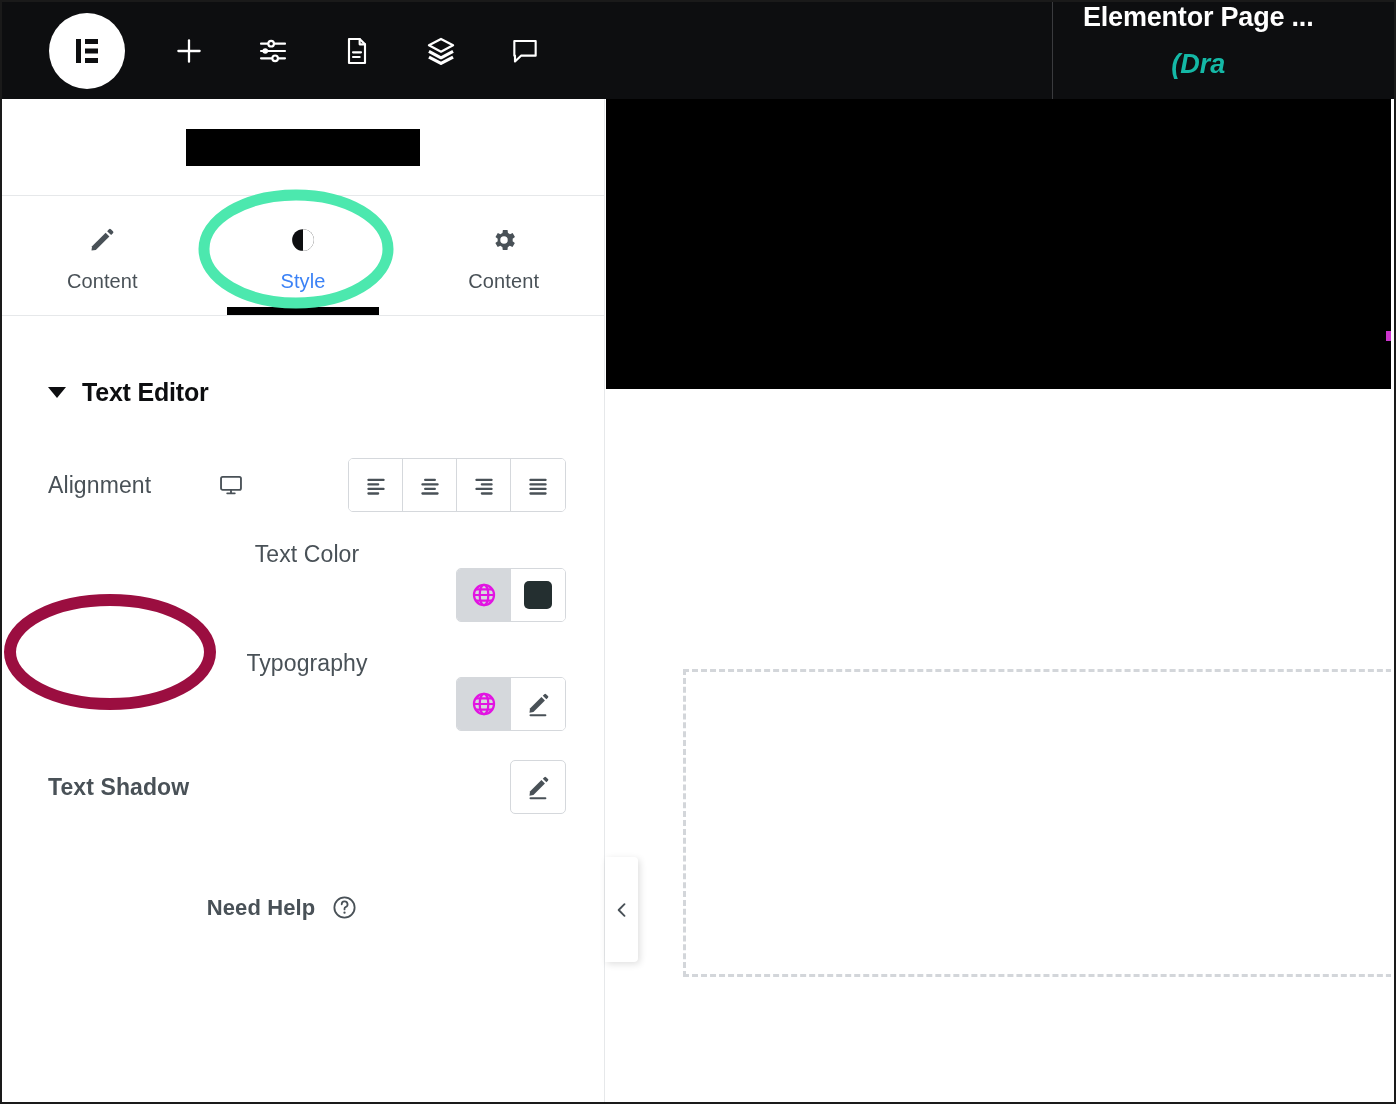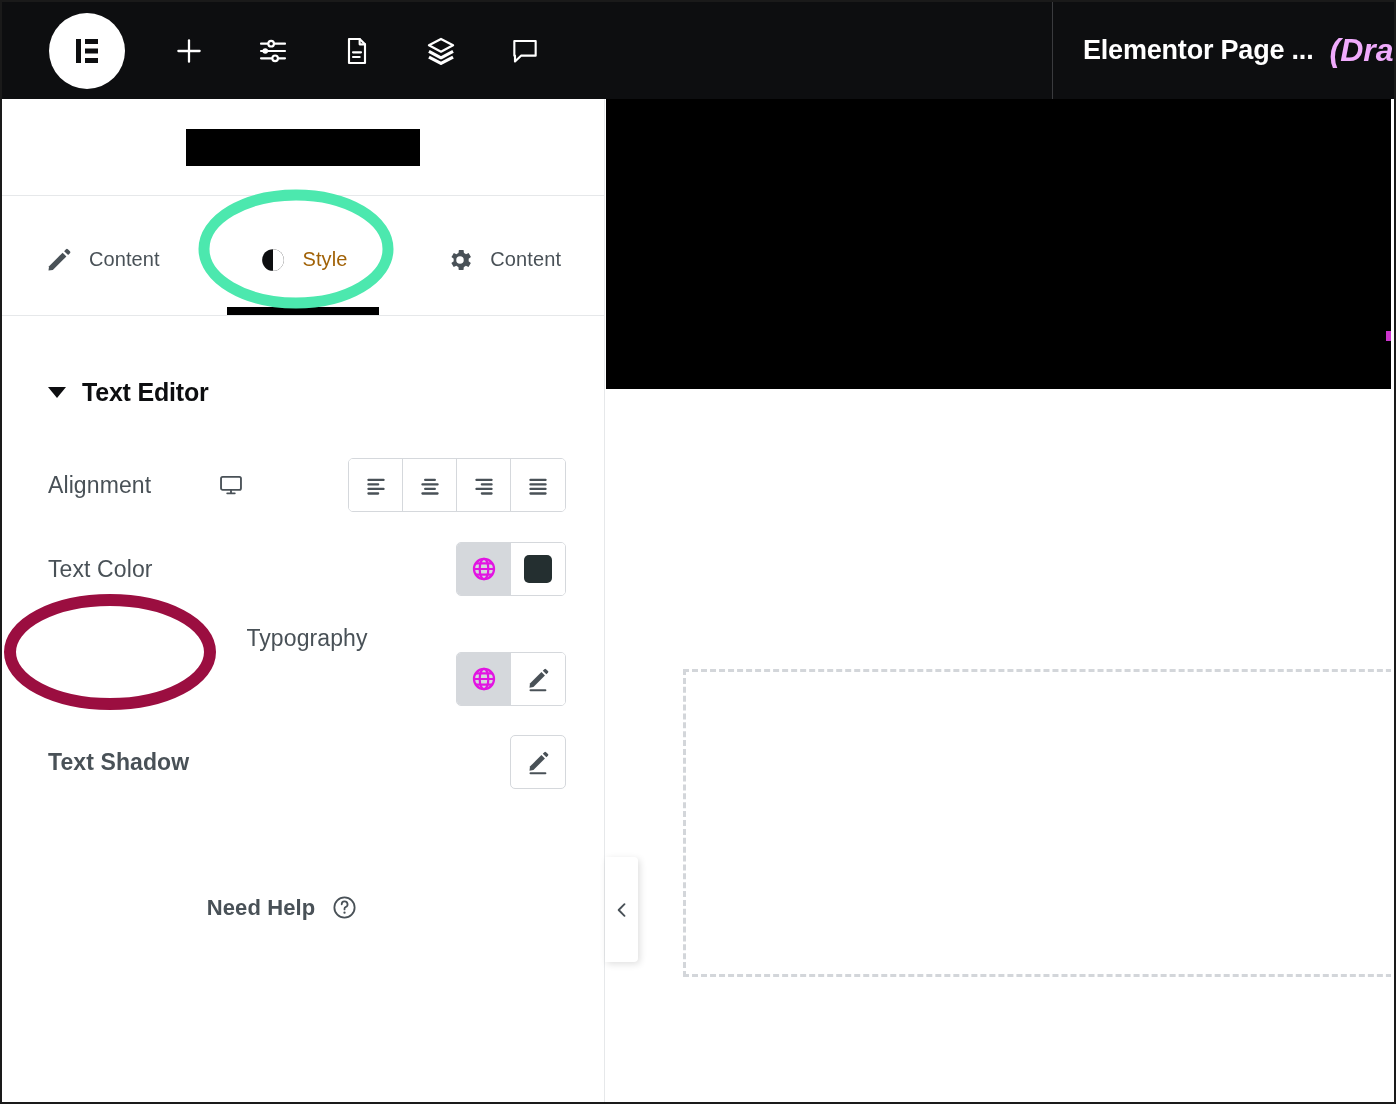--- a/index.html
+++ b/index.html
@@ -68,30 +68,31 @@
     flex: 0 0 auto;
   }
   .topbar-right {
     display: flex;
     align-items: center;
     height: 97px;
     padding-left: 30px;
     gap: 16px;
     white-space: nowrap;
     overflow: hidden;
+    flex-direction: column;
   }
   .doc-title {
     color: #ffffff;
     font-size: 27px;
     font-weight: 700;
     letter-spacing: -0.2px;
   }
   .doc-status {
-    color: #f0abfc;
-    font-size: 32px;
+    color: #14b8a6;
+    font-size: 27px;
     font-style: italic;
     font-weight: 700;
   }
 
   
   .panel {
     position: absolute;
     left: 0; top: 97px;
     width: 603px;
     height: 1003px;
@@ -115,36 +116,36 @@
   
   .tabs {
     display: flex;
     height: 120px;
     border-bottom: 1px solid #e6e8ea;
     position: relative;
   }
   .tab {
     flex: 1;
     display: flex;
-    flex-direction: row;
+    flex-direction: column;
     align-items: center;
     justify-content: center;
     gap: 16px;
     cursor: pointer;
     position: relative;
     padding-top: 8px;
   }
   .tab-icon { color: #495157; display: flex; }
   .tab-icon svg { display: block; }
   .tab-label {
     font-size: 20px;
     color: #495157;
     letter-spacing: 0.1px;
   }
-  .tab.active .tab-label { color: #a16207; }
+  .tab.active .tab-label { color: #3b82f6; }
   .tab.active .tab-icon { color: #0d0e10; }
   .tab-underline {
     position: absolute;
     left: 50%;
     transform: translateX(-50%);
     bottom: 0;
     width: 152px;
     height: 8px;
     background: #000000;
   }
@@ -172,21 +173,21 @@
 
   .controls { padding: 0 38px 0 46px; }
 
   .control-row {
     display: flex;
     align-items: center;
     min-height: 56px;
     position: relative;
   }
   .control-row.alignment { margin-top: 50px; gap: 47px; }
-  .control-row.textcolor { margin-top: 28px; }
+  .control-row.textcolor { margin-top: 28px; flex-direction: column; }
   .control-row.typography { margin-top: 28px; flex-direction: column; }
   .control-row.textshadow { margin-top: 28px; font-weight: bold; }
 
   .control-label {
     font-size: 23px;
     color: #495157;
     letter-spacing: 0.1px;
   }
   .device-icon {
     margin-left: 20px;

